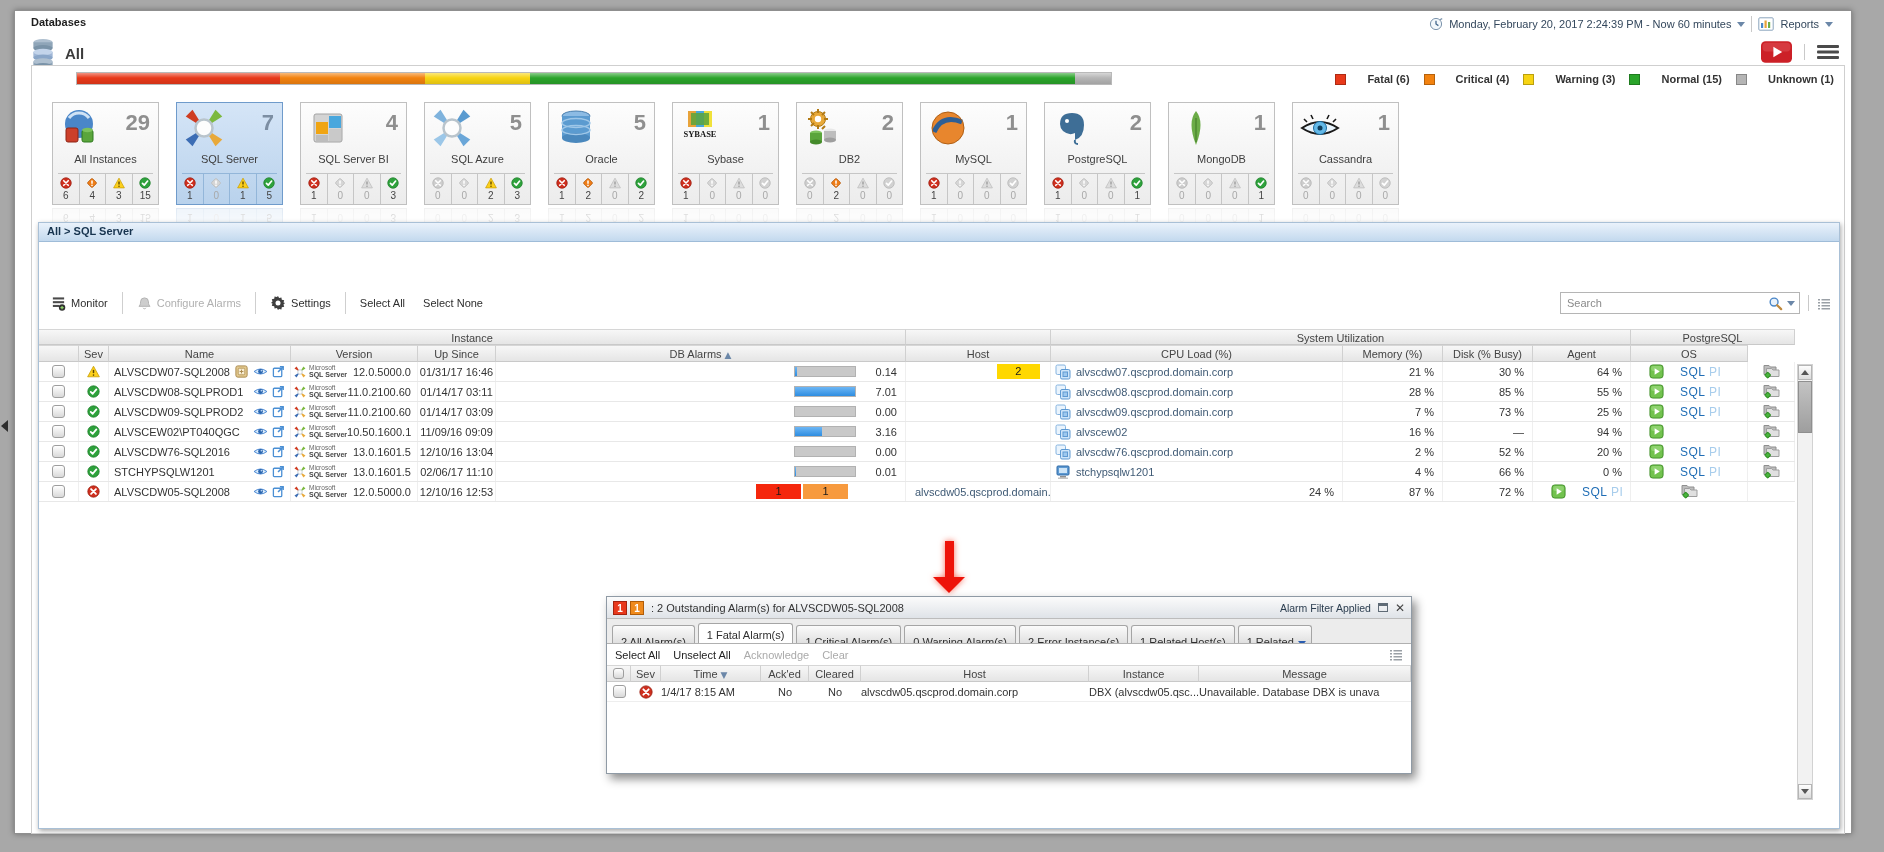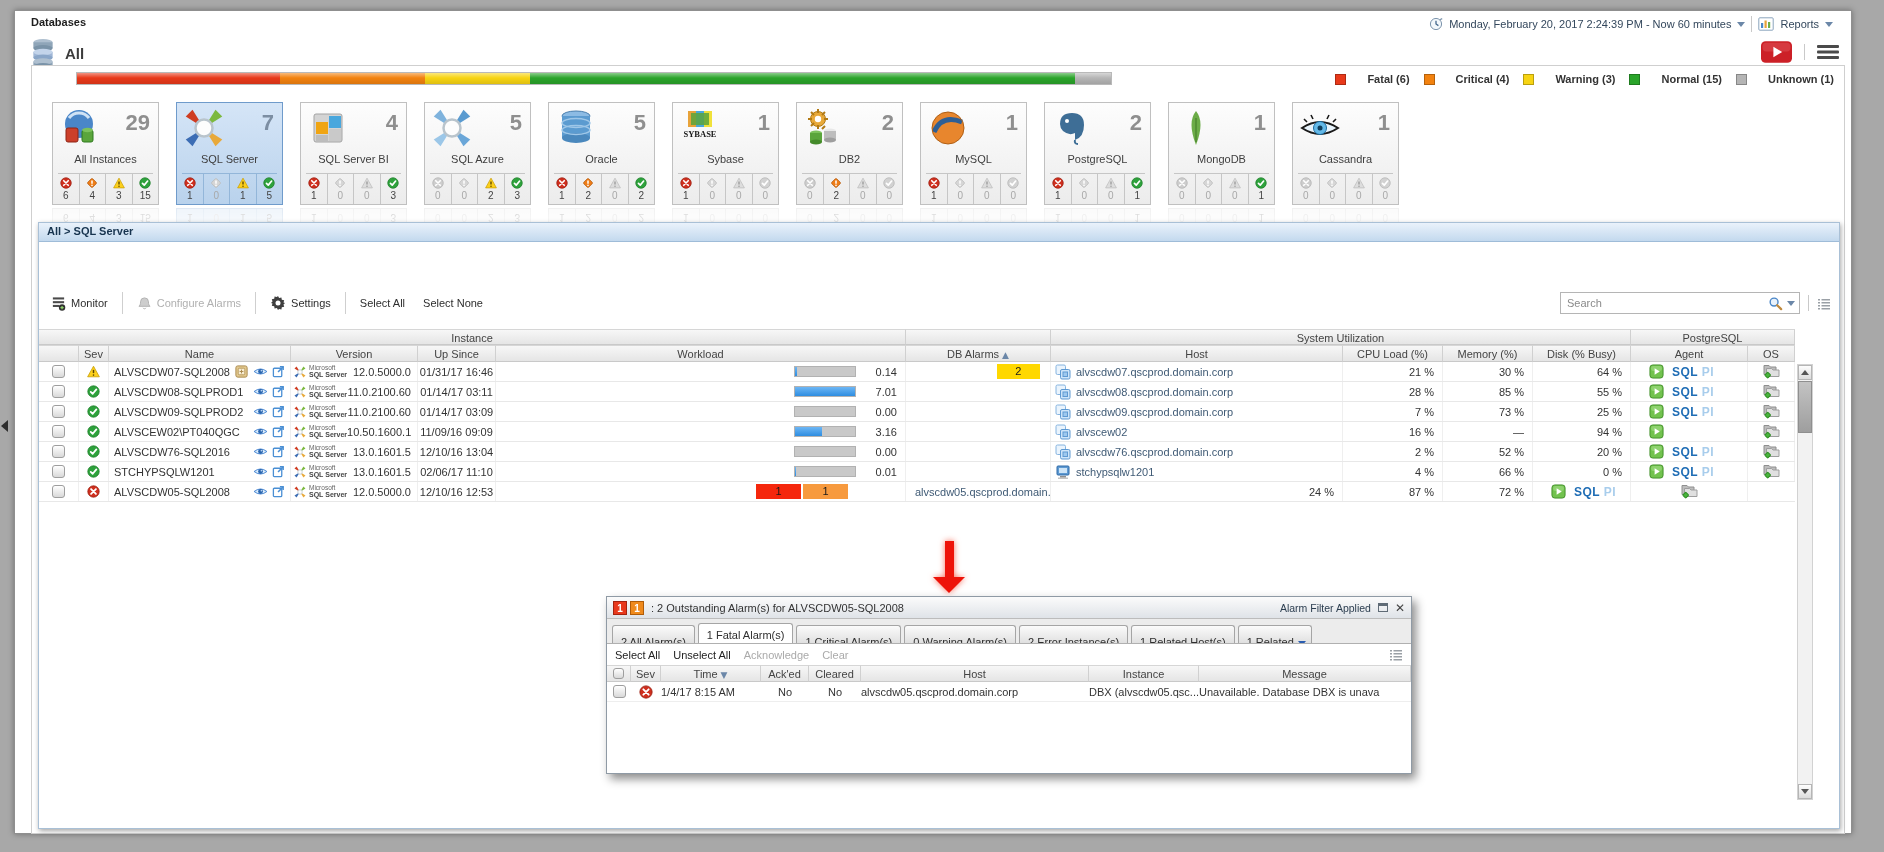--- a/index.html
+++ b/index.html
@@ -70,21 +70,21 @@
   .row-icons { display:flex; align-items:center; gap:4px; padding-right:5px; }
   .logo-wrap { display:flex; align-items:center; gap:3px; padding-left:3px; }
   .logo-text { font-size:6.5px; line-height:6.5px; color:#666; }
   .logo-text b { font-size:7px; color:#444; }
   .wl-bar { width:62px; height:11px; background:#c9c9c9; border:1px solid #b2b2b2; margin-right:7px; position:relative; }
   .wl-fill { position:absolute; left:0; top:0; bottom:0; background:linear-gradient(#6db6f5,#2e8de0); }
   .wl-val { width:34px; text-align:right; }
   .badge { width:45px; height:15px; text-align:center; font-size:11px; color:#1a1a1a; line-height:15px; margin-right:2px; }
   .badge.empty { background:transparent; }
   .host-text { color:#3f5a75; padding-left:5px; }
-  .sqlpi { margin-left:8px; font-weight:bold; font-size:12px; color:#1f6db5; letter-spacing:0.5px; cursor:pointer; }
+  .sqlpi { margin-left:16px; font-weight:normal; font-size:12px; color:#1f6db5; letter-spacing:0.5px; cursor:pointer; }
   .sqlpi .pi { color:#a8cdec; }
 
   
   .vscroll { position:absolute; left:1758px; top:141px; width:16px; height:436px; background:#f2f2f2; border:1px solid #d2d2d2; }
   .vs-btn { position:absolute; left:0; width:14px; height:15px; background:linear-gradient(#fdfdfd,#dcdcdc); border:1px solid #b5b5b5; display:flex; align-items:center; justify-content:center; cursor:pointer; }
   .vs-thumb { position:absolute; left:0; top:16px; width:14px; height:52px; background:linear-gradient(#c3c3c3,#9e9e9e); border:1px solid #8f8f8f; cursor:grab; }
   .tri-up { width:0;height:0;border-left:4px solid transparent;border-right:4px solid transparent;border-bottom:5px solid #555; }
   .tri-down { width:0;height:0;border-left:4px solid transparent;border-right:4px solid transparent;border-top:5px solid #555; }
 
   
@@ -777,21 +777,20 @@
             <div class="hcell"></div>
             <div class="hcell">System Utilization</div>
             <div class="hcell">PostgreSQL</div>
           </div>
         <div class="g-cols" id="grid-cols">
             <div class="hcell"></div>
             <div class="hcell">Sev</div>
             <div class="hcell">Name</div>
             <div class="hcell">Version</div>
             <div class="hcell">Up Since</div>
-            <div class="hcell">Workload</div>
             <div class="hcell">DB Alarms<span style="color: rgb(107, 135, 168); font-size: 9px; font-family: &quot;DejaVu Sans&quot;, sans-serif;"> ▲</span></div>
             <div class="hcell">Host</div>
             <div class="hcell">CPU Load (%)</div>
             <div class="hcell">Memory (%)</div>
             <div class="hcell">Disk (% Busy)</div>
             <div class="hcell">Agent</div>
             <div class="hcell">OS</div>
           </div>
         <div id="grid-body">
             <div class="g-row">

